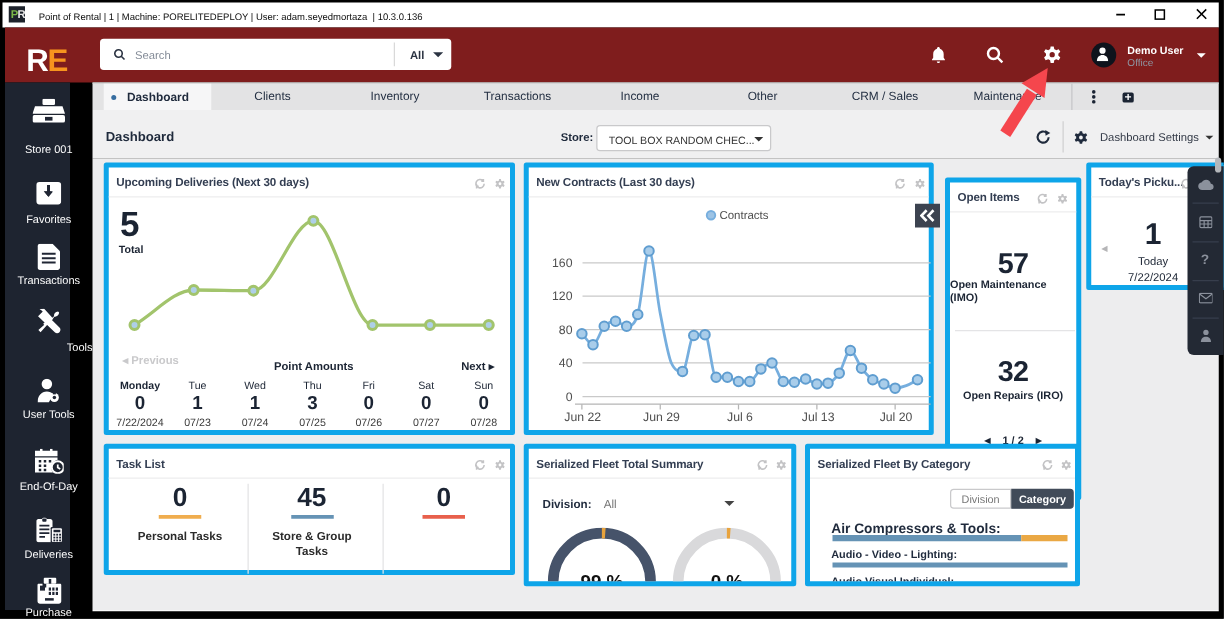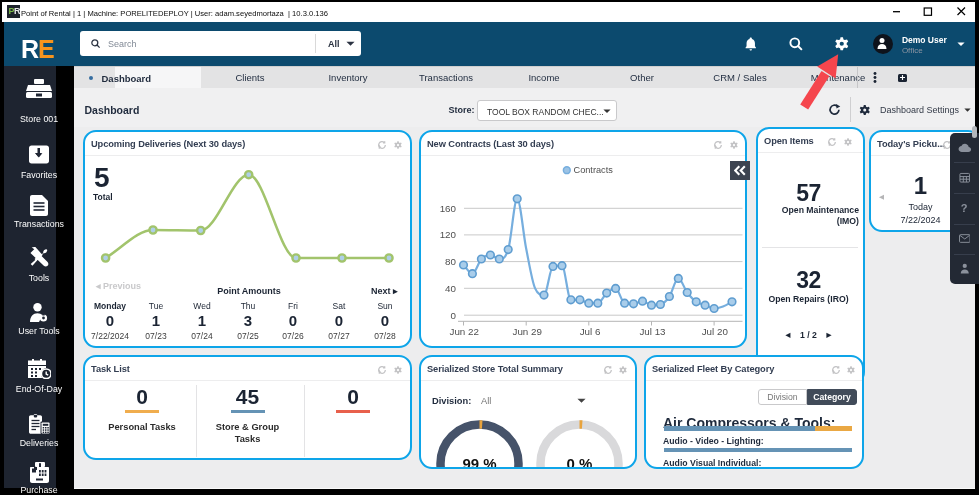--- a/index.html
+++ b/index.html
@@ -1,41 +1,41 @@
 <!DOCTYPE html>
 <html><head>
 <meta charset="utf-8">
 <style>
   html,body{margin:0;padding:0;}
   body{width:979px;height:495px;overflow:hidden;position:relative;background:#000;
        font-family:"Liberation Sans", sans-serif;}
   .abs{position:absolute;}
   #stage{position:absolute;left:0;top:0;width:979px;height:495px;background:#000;}
   #titlebar{left:2px;top:2px;width:973px;height:20px;background:#fff;}
-  #navbar{left:4px;top:22px;width:971px;height:44px;background:#0c4a6e;}
+  #navbar{left:4px;top:22px;width:971px;height:44px;background:#7f1d1d;}
   #sidebar{left:4px;top:66px;width:52px;height:422px;background:#1e2430;}
   #tabbar{left:74px;top:66px;width:901px;height:21px;background:#e3e3e4;border-top:1px solid #cfcfcf;}
   #pagehead{left:74px;top:88px;width:901px;height:39px;background:#f0f0f1;}
   #content{left:74px;top:127px;width:901px;height:361px;background:#ededee;}
-  .card{position:absolute;background:#fff;border:2px solid #0ea5e9;border-radius:13px;box-sizing:border-box;text-decoration:underline;}
+  .card{position:absolute;background:#fff;border:4px solid #0ea5e9;border-radius:2px;box-sizing:border-box;text-decoration:underline;}
   .chead{position:absolute;left:0;top:0;right:0;height:23px;border-bottom:1px solid #ededee;}
   .ctitle{position:absolute;left:6px;top:7px;font-size:9.3px;font-weight:bold;color:#333e52;letter-spacing:-0.1px;}
   .cico{position:absolute;top:6px;color:#c3c3c5;}
-  .tab{position:absolute;top:0;height:21px;line-height:21px;text-align:center;font-size:9.5px;color:#232f42;box-sizing:border-box;margin-left:32px;}
+  .tab{position:absolute;top:0;height:21px;line-height:21px;text-align:center;font-size:9.5px;color:#232f42;box-sizing:border-box;}
   .sblabel{position:absolute;left:0;width:70px;text-align:center;color:#fdfdfd;font-size:8.8px;}
 </style>
 </head>
 <body>
 <div id="stage">
   <div class="abs" id="titlebar">
     <div class="abs" style="left:5px;top:3px;width:13px;height:13px;background:#1d222b;">
       <span class="abs" style="left:1.5px;top:1px;font-size:9px;font-weight:bold;color:#7ab648;">P</span>
       <span class="abs" style="left:7px;top:1px;font-size:9px;font-weight:bold;color:#e8e8e8;">R</span>
     </div>
-    <div class="abs" style="left:19px;top:6.5px;font-size:7.6px;color:#0c0c0c;">Point of Rental | 1 | Machine: PORELITEDEPLOY | User: adam.seyedmortaza&nbsp; | 10.3.0.136</div>
+    <div class="abs" style="left:29px;top:6.5px;font-size:7.6px;color:#0c0c0c;">Point of Rental | 1 | Machine: PORELITEDEPLOY | User: adam.seyedmortaza&nbsp; | 10.3.0.136</div>
     <svg class="abs" style="left:885px;top:0;width:90px;height:20px;" viewBox="0 0 90 20">
       <line x1="6" y1="9.7" x2="13" y2="9.7" stroke="#000" stroke-width="1.3"></line>
       <rect x="37.2" y="6" width="7.3" height="7.3" fill="none" stroke="#000" stroke-width="1.2"></rect>
       <path d="M70.5 5.5 L78 13 M78 5.5 L70.5 13" stroke="#000" stroke-width="1.2" fill="none"></path>
     </svg>
   </div>
   <div class="abs" id="navbar">
 
     <div class="abs" style="left:17px;top:13px;font-size:25px;font-weight:bold;letter-spacing:-1px;color:#fff;">R<span style="color:#f7941e;">E</span></div>
 
@@ -99,21 +99,21 @@
           <line x1="3.5" y1="15" x2="14.5" y2="15"></line>
         </g>
     </svg>
     <div class="sblabel" style="top:152.5px;">Transactions</div>
 
     <svg class="abs" style="left:24px;top:181px;width:22px;height:21px;" viewBox="0 0 24 24" fill="#fff">
       <path d="M3 1 L7 0 L14 7 L12 9 L5 2 Z M14 7 L16 9 L9 16 L7 14 Z" transform="rotate(3 12 12)"></path>
       <path d="M20.5 2.5 C18 2.8 16.5 4.6 16.8 6.8 L2.5 19.5 L4.5 21.5 L17.2 7.2 C19.4 7.5 21.2 6 21.5 3.5 Z"></path>
       <path d="M2.2 6.8 L6.8 2.2 L21.8 17.2 C23 18.4 23 20.3 21.8 21.5 C20.6 22.7 18.7 22.7 17.5 21.5 Z" transform="rotate(0)"></path>
     </svg>
-    <div class="sblabel" style="top:207px;">Tools</div>
+    <div class="sblabel" style="top:207px;text-align:right;">Tools</div>
 
     <svg class="abs" style="left:26px;top:237px;width:19px;height:19px;" viewBox="0 0 19 19" fill="#fff">
       <circle cx="7.5" cy="4.2" r="4.2"></circle>
       <path d="M0 19 C0 13.5 3.2 10.2 7.5 10.2 C9.5 10.2 11.3 10.9 12.6 12.2 L9 19 Z"></path>
       <circle cx="13.5" cy="15" r="3.6"></circle>
       <circle cx="13.5" cy="15" r="1.4" fill="#202634"></circle>
       <rect x="12.3" y="9.5" width="2.4" height="3" fill="#202634"></rect>
     </svg>
     <div class="sblabel" style="top:259.5px;">User Tools</div>
 
@@ -360,33 +360,33 @@
             <circle cx="730.0" cy="299.8" r="3.8"></circle>
         </g>
       </svg>
       <div class="abs" style="left:309px;top:28.5px;width:19.5px;height:19.5px;background:#3c4350;">
         <svg class="abs" style="left:3.5px;top:4px;width:12px;height:11px;" viewBox="0 0 12 11" fill="none" stroke="#fff" stroke-width="2.1">
             <path d="M5.3 1.2 L1.2 5.5 L5.3 9.8 M10.8 1.2 L6.7 5.5 L10.8 9.8"></path>
           </svg>
       </div>
     </div>
 
-    <div class="card" style="left:682px;top:0;width:108.5px;height:258px;">
+    <div class="card" style="left:682px;top:15px;width:108.5px;height:258px;">
       <div class="chead">
           <span class="ctitle">Open Items</span>
         <svg class="cico" style="left:69px;top:8px;width:10px;height:10px;" viewBox="0 0 24 24" fill="none" stroke="#c3c3c5" stroke-width="3">
             <path d="M20 12 A8 8 0 1 1 17.7 6.3 M18.5 3 L18.5 7 L14.5 7"></path>
             <path d="M4 12 A8 8 0 0 1 6.3 17.7 M5.5 21 L5.5 17 L9.5 17"></path>
           </svg>
         <svg class="cico" style="left:85px;top:8px;width:10px;height:10px;" viewBox="0 0 24 24" fill="#c3c3c5">
             <path d="M10.3 1.5 L13.7 1.5 L14.3 4.5 C15 4.7 15.7 5 16.3 5.5 L19.2 4.5 L20.9 7.4 L18.7 9.5 C18.8 9.8 18.8 10.2 18.8 10.5 C18.8 10.8 18.8 11.2 18.7 11.5 L20.9 13.6 L19.2 16.5 L16.3 15.5 C15.7 16 15 16.3 14.3 16.5 L13.7 19.5 L10.3 19.5 L9.7 16.5 C9 16.3 8.3 16 7.7 15.5 L4.8 16.5 L3.1 13.6 L5.3 11.5 C5.2 11.2 5.2 10.8 5.2 10.5 C5.2 10.2 5.2 9.8 5.3 9.5 L3.1 7.4 L4.8 4.5 L7.7 5.5 C8.3 5 9 4.7 9.7 4.5 Z M12 7.8 A2.7 2.7 0 1 0 12 13.2 A2.7 2.7 0 1 0 12 7.8 Z" transform="translate(0,1.5)"></path>
           </svg>
       </div>
       <div class="abs" style="left:0;top:51px;width:101px;text-align:center;font-size:23px;font-weight:bold;color:#1b2433;letter-spacing:-0.5px;">57</div>
-      <div class="abs" style="left:0;top:76px;width:101px;text-align:right;font-size:8.7px;font-weight:bold;color:#1b2433;line-height:11px;">Open Maintenance<br>(IMO)</div>
+      <div class="abs" style="left:0;top:76px;width:101px;text-align:left;font-size:8.7px;font-weight:bold;color:#1b2433;line-height:11px;">Open Maintenance<br>(IMO)</div>
       <div class="abs" style="left:4px;top:117.5px;width:96px;height:1px;background:#e4e4e6;"></div>
       <div class="abs" style="left:0;top:138px;width:101px;text-align:center;font-size:23px;font-weight:bold;color:#1b2433;letter-spacing:-0.5px;">32</div>
       <div class="abs" style="left:0;top:165px;width:101px;text-align:center;font-size:8.7px;font-weight:bold;color:#1b2433;">Open Repairs (IRO)</div>
       <div class="abs" style="left:0;top:200.5px;width:101px;text-align:center;font-size:8.7px;font-weight:bold;color:#1b2433;">
         <span style="font-size:6.3px;vertical-align:1px;">◀</span>&nbsp;&nbsp;&nbsp; 1 / 2 &nbsp;&nbsp;&nbsp;<span style="font-size:6.3px;vertical-align:1px;">▶</span>
       </div>
     </div>
 
     <div class="card" style="left:795px;top:3px;width:112px;height:102px;">
       <div class="chead">
@@ -426,21 +426,21 @@
       </div>
       <div class="abs" style="left:107.5px;top:64px;width:110px;text-align:center;font-size:9.3px;font-weight:bold;color:#2b2b2b;line-height:12px;">Store &amp; Group<br>Tasks</div>
       <div class="abs" style="left:238px;top:27.5px;width:60px;text-align:center;">
         <div style="font-size:21px;font-weight:bold;color:#1b2433;">0</div>
         <div style="width:34px;height:3.5px;background:#e8604c;margin:1px auto 4px;"></div>
       </div>
     </div>
 
     <div class="card" style="left:345px;top:228px;width:218px;height:114px;overflow:hidden;">
       <div class="chead">
-          <span class="ctitle">Serialized Store Total Summary</span>
+          <span class="ctitle">Serialized Fleet Total Summary</span>
         <svg class="cico" style="left:182px;top:8px;width:10px;height:10px;" viewBox="0 0 24 24" fill="none" stroke="#c3c3c5" stroke-width="3">
             <path d="M20 12 A8 8 0 1 1 17.7 6.3 M18.5 3 L18.5 7 L14.5 7"></path>
             <path d="M4 12 A8 8 0 0 1 6.3 17.7 M5.5 21 L5.5 17 L9.5 17"></path>
           </svg>
         <svg class="cico" style="left:197px;top:8px;width:10px;height:10px;" viewBox="0 0 24 24" fill="#c3c3c5">
             <path d="M10.3 1.5 L13.7 1.5 L14.3 4.5 C15 4.7 15.7 5 16.3 5.5 L19.2 4.5 L20.9 7.4 L18.7 9.5 C18.8 9.8 18.8 10.2 18.8 10.5 C18.8 10.8 18.8 11.2 18.7 11.5 L20.9 13.6 L19.2 16.5 L16.3 15.5 C15.7 16 15 16.3 14.3 16.5 L13.7 19.5 L10.3 19.5 L9.7 16.5 C9 16.3 8.3 16 7.7 15.5 L4.8 16.5 L3.1 13.6 L5.3 11.5 C5.2 11.2 5.2 10.8 5.2 10.5 C5.2 10.2 5.2 9.8 5.3 9.5 L3.1 7.4 L4.8 4.5 L7.7 5.5 C8.3 5 9 4.7 9.7 4.5 Z M12 7.8 A2.7 2.7 0 1 0 12 13.2 A2.7 2.7 0 1 0 12 7.8 Z" transform="translate(0,1.5)"></path>
           </svg>
       </div>
       <div class="abs" style="left:11px;top:39px;font-size:9.3px;font-weight:bold;color:#1f2a3c;">Division:</div>
       <div class="abs" style="left:60px;top:39px;font-size:9.3px;color:#777;">All</div>
@@ -465,21 +465,21 @@
         <svg class="cico" style="left:185px;top:8px;width:10px;height:10px;" viewBox="0 0 24 24" fill="none" stroke="#c3c3c5" stroke-width="3">
             <path d="M20 12 A8 8 0 1 1 17.7 6.3 M18.5 3 L18.5 7 L14.5 7"></path>
             <path d="M4 12 A8 8 0 0 1 6.3 17.7 M5.5 21 L5.5 17 L9.5 17"></path>
           </svg>
         <svg class="cico" style="left:200px;top:8px;width:10px;height:10px;" viewBox="0 0 24 24" fill="#c3c3c5">
             <path d="M10.3 1.5 L13.7 1.5 L14.3 4.5 C15 4.7 15.7 5 16.3 5.5 L19.2 4.5 L20.9 7.4 L18.7 9.5 C18.8 9.8 18.8 10.2 18.8 10.5 C18.8 10.8 18.8 11.2 18.7 11.5 L20.9 13.6 L19.2 16.5 L16.3 15.5 C15.7 16 15 16.3 14.3 16.5 L13.7 19.5 L10.3 19.5 L9.7 16.5 C9 16.3 8.3 16 7.7 15.5 L4.8 16.5 L3.1 13.6 L5.3 11.5 C5.2 11.2 5.2 10.8 5.2 10.5 C5.2 10.2 5.2 9.8 5.3 9.5 L3.1 7.4 L4.8 4.5 L7.7 5.5 C8.3 5 9 4.7 9.7 4.5 Z M12 7.8 A2.7 2.7 0 1 0 12 13.2 A2.7 2.7 0 1 0 12 7.8 Z" transform="translate(0,1.5)"></path>
           </svg>
       </div>
       <div class="abs" style="left:112px;top:31.5px;width:49px;height:16.5px;background:#fff;border:1px solid #c9c9cb;border-radius:3px 0 0 3px;box-sizing:border-box;text-align:center;line-height:15px;font-size:8.7px;color:#777;">Division</div>
       <div class="abs" style="left:161px;top:31.5px;width:50px;height:16.5px;background:#414b59;border:1px solid #414b59;border-radius:0 3px 3px 0;box-sizing:border-box;text-align:center;line-height:15px;font-size:8.7px;font-weight:bold;color:#fff;">Category</div>
-      <div class="abs" style="left:17px;top:57.5px;font-size:14px;font-weight:bold;color:#1f2a3c;">Air Compressors &amp; Tools:</div>
+      <div class="abs" style="left:17px;top:57.5px;font-size:11px;font-weight:bold;color:#1f2a3c;">Air Compressors &amp; Tools:</div>
       <div class="abs" style="left:17.5px;top:69.3px;width:151.7px;height:4.8px;background:#6593b5;"></div>
       <div class="abs" style="left:169.2px;top:69.3px;width:36.7px;height:4.8px;background:#eaa844;"></div>
       <div class="abs" style="left:17px;top:79px;font-size:8.7px;font-weight:bold;color:#1f2a3c;">Audio - Video - Lighting:</div>
       <div class="abs" style="left:17.5px;top:90.5px;width:188.4px;height:4.8px;background:#6593b5;"></div>
       <div class="abs" style="left:17px;top:100.5px;font-size:8.7px;font-weight:bold;color:#1f2a3c;">Audio Visual Individual:</div>
       <div class="abs" style="left:17.5px;top:111.5px;width:188.4px;height:4.8px;background:#6593b5;"></div>
     </div>
   </div>
 
   <div class="abs" style="left:950px;top:132.5px;width:29px;height:151px;background:#232934;border-radius:5px 0 0 5px;">

